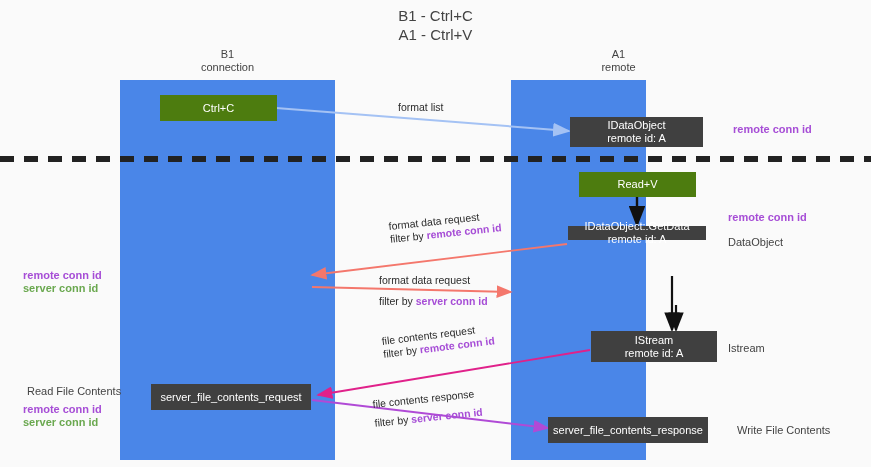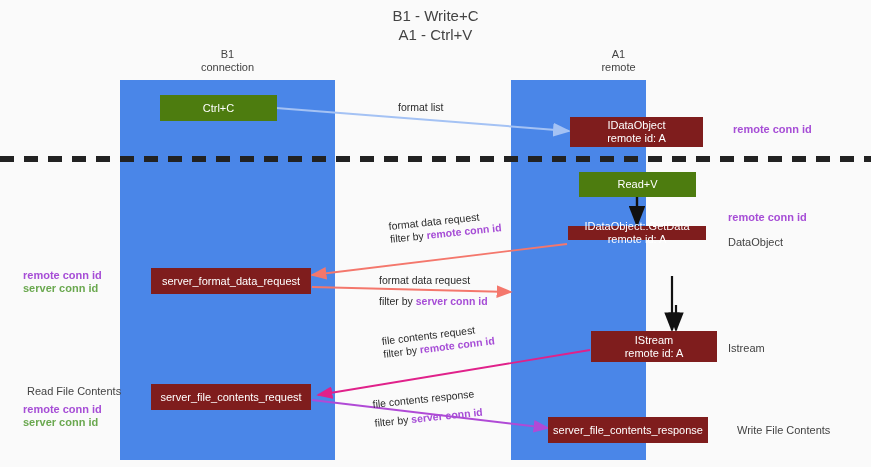--- a/index.html
+++ b/index.html
@@ -37,21 +37,21 @@
   .node{
     display:flex;align-items:center;justify-content:center;
     text-align:center;
     font-size:11px;line-height:13px;
     color:#ffffff;
     white-space:pre-line;
     box-sizing:border-box;
     padding:2px 4px;
   }
   .node.green{background:#4d7c0f;}
-  .node.orange{background:#7f1d1d;}
+  .node.orange{background:#404040;}
 
   
   .side-label{
     font-size:11px;line-height:13px;
     color:#434343;white-space:pre-line;
   }
   .k-remote{color:#a64dd6;font-weight:bold;}
   .k-server{color:#6aa84f;font-weight:bold;}
   .k-server-p{color:#a64dd6;font-weight:bold;}
 
@@ -73,21 +73,21 @@
 </style>
 </head>
 <body>
 
 <div id="stage">
 
   <div class="abs lane" style="left:120px;top:80px;width:215px;height:380px;"></div>
   <div class="abs lane" style="left:511px;top:80px;width:135px;height:380px;"></div>
   <div class="abs lane" style="left:511px;top:80px;width:135px;height:380px;"></div>
 
-  <div class="abs title">B1 - Write+C
+  <div class="abs title">B1 - Ctrl+C
 A1 - Ctrl+V</div>
 
   <div class="abs col-cap" style="left:145px;top:48px;width:165px;">B1
 connection</div>
   <div class="abs col-cap" style="left:536px;top:48px;width:165px;">A1
 remote</div>
 
   <svg class="overlay">
     <defs>
       <marker id="ah-blue" markerWidth="9" markerHeight="7" refX="8" refY="3.5" orient="auto">
@@ -128,21 +128,20 @@
   <div class="abs node green" style="left:160px;top:95px;width:117px;height:26px;">Ctrl+C</div>
 
   <div class="abs node orange" style="left:570px;top:117px;width:133px;height:30px;">IDataObject
 remote id: A</div>
 
   <div class="abs node green" style="left:579px;top:172px;width:117px;height:25px;">Read+V</div>
 
   <div class="abs node orange" style="left:568px;top:226px;width:138px;height:14px;">IDataObject::GetData
 remote id: A</div>
 
-  <div class="abs node orange" style="left:151px;top:268px;width:160px;height:26px;">server_format_data_request</div>
 
 
   <div class="abs node orange" style="left:591px;top:331px;width:126px;height:31px;">IStream
 remote id: A</div>
 
   <div class="abs node orange" style="left:151px;top:384px;width:160px;height:26px;">server_file_contents_request</div>
 
   <div class="abs node orange" style="left:548px;top:417px;width:160px;height:26px;">server_file_contents_response</div>
 
   <div class="abs edge-label" style="left:398px;top:101px;">

